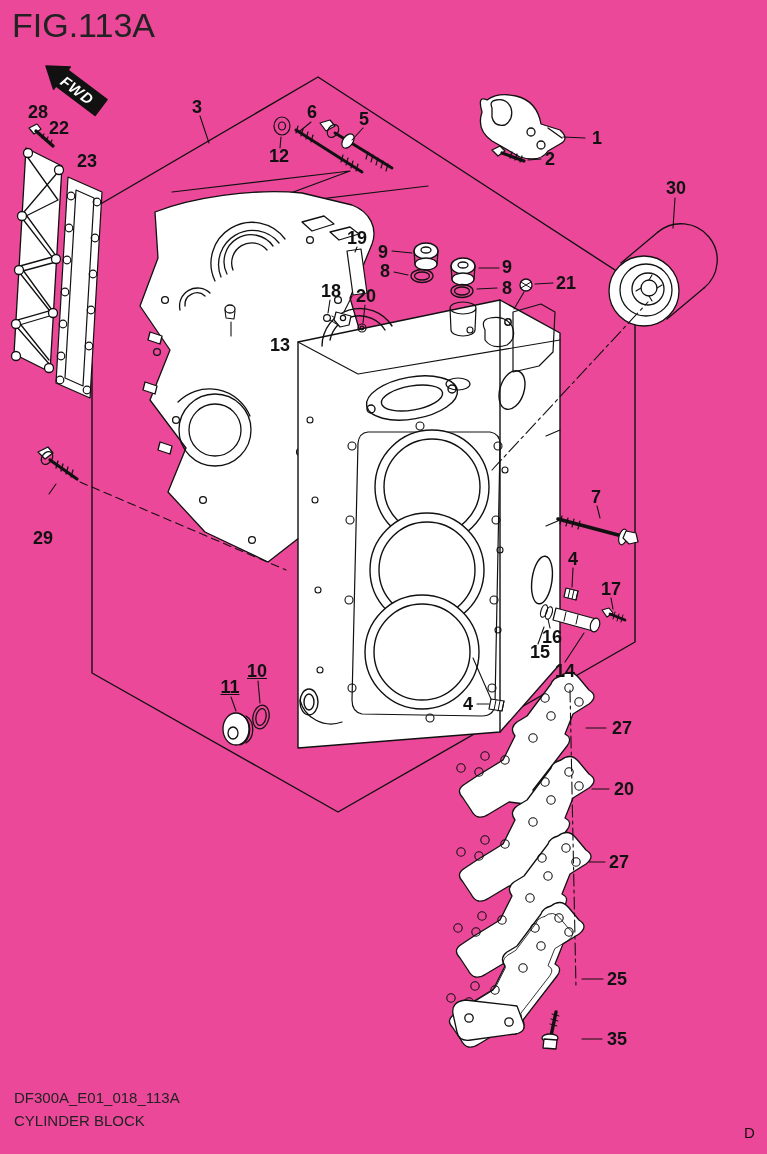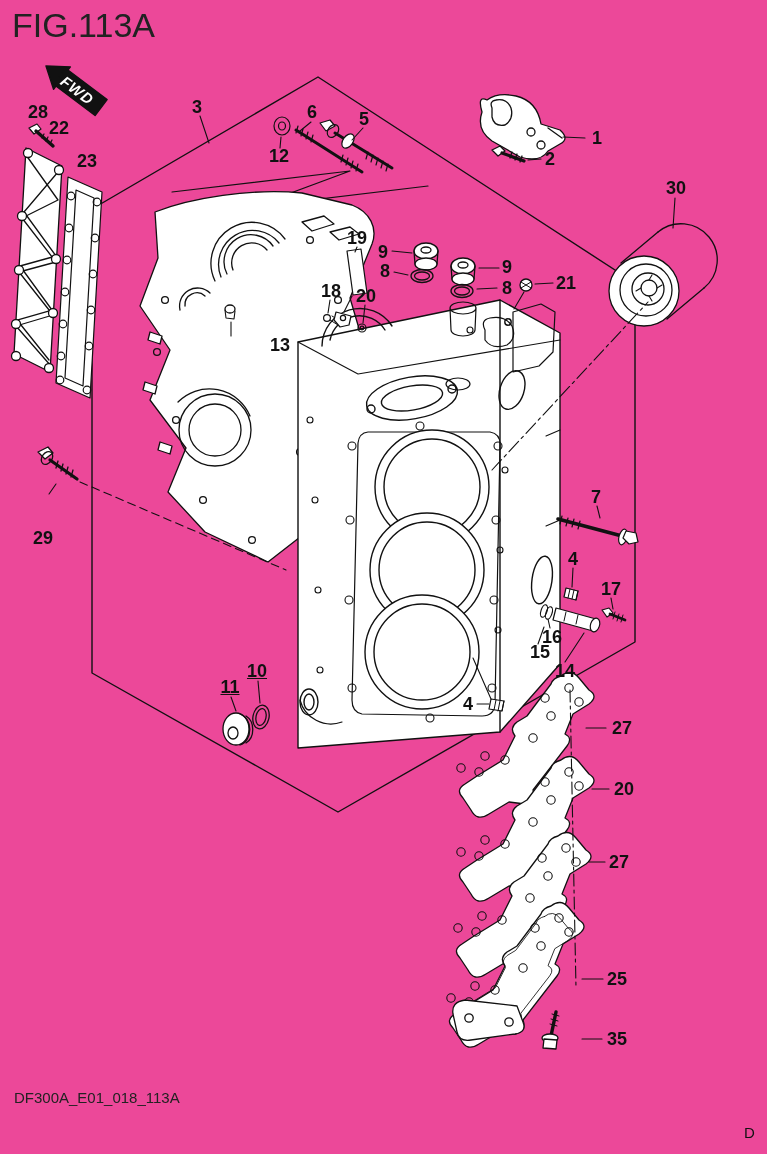--- a/index.html
+++ b/index.html
@@ -378,16 +378,17 @@
       <span class="callout" style="left: 468px; top: 704px;">4</span>
       <span class="callout" style="left: 622px; top: 728px;">27</span>
       <span class="callout" style="left: 624px; top: 789px;">20</span>
       <span class="callout" style="left: 619px; top: 862px;">27</span>
       <span class="callout" style="left: 617px; top: 979px;">25</span>
       <span class="callout" style="left: 617px; top: 1039px;">35</span>
     </div>
 
   <div class="footer">
     <div>DF300A_E01_018_113A</div>
+    <div>CYLINDER BLOCK</div>
   </div>
 
   <div class="corner-letter">D</div>
 </div>
 
 </body></html>

